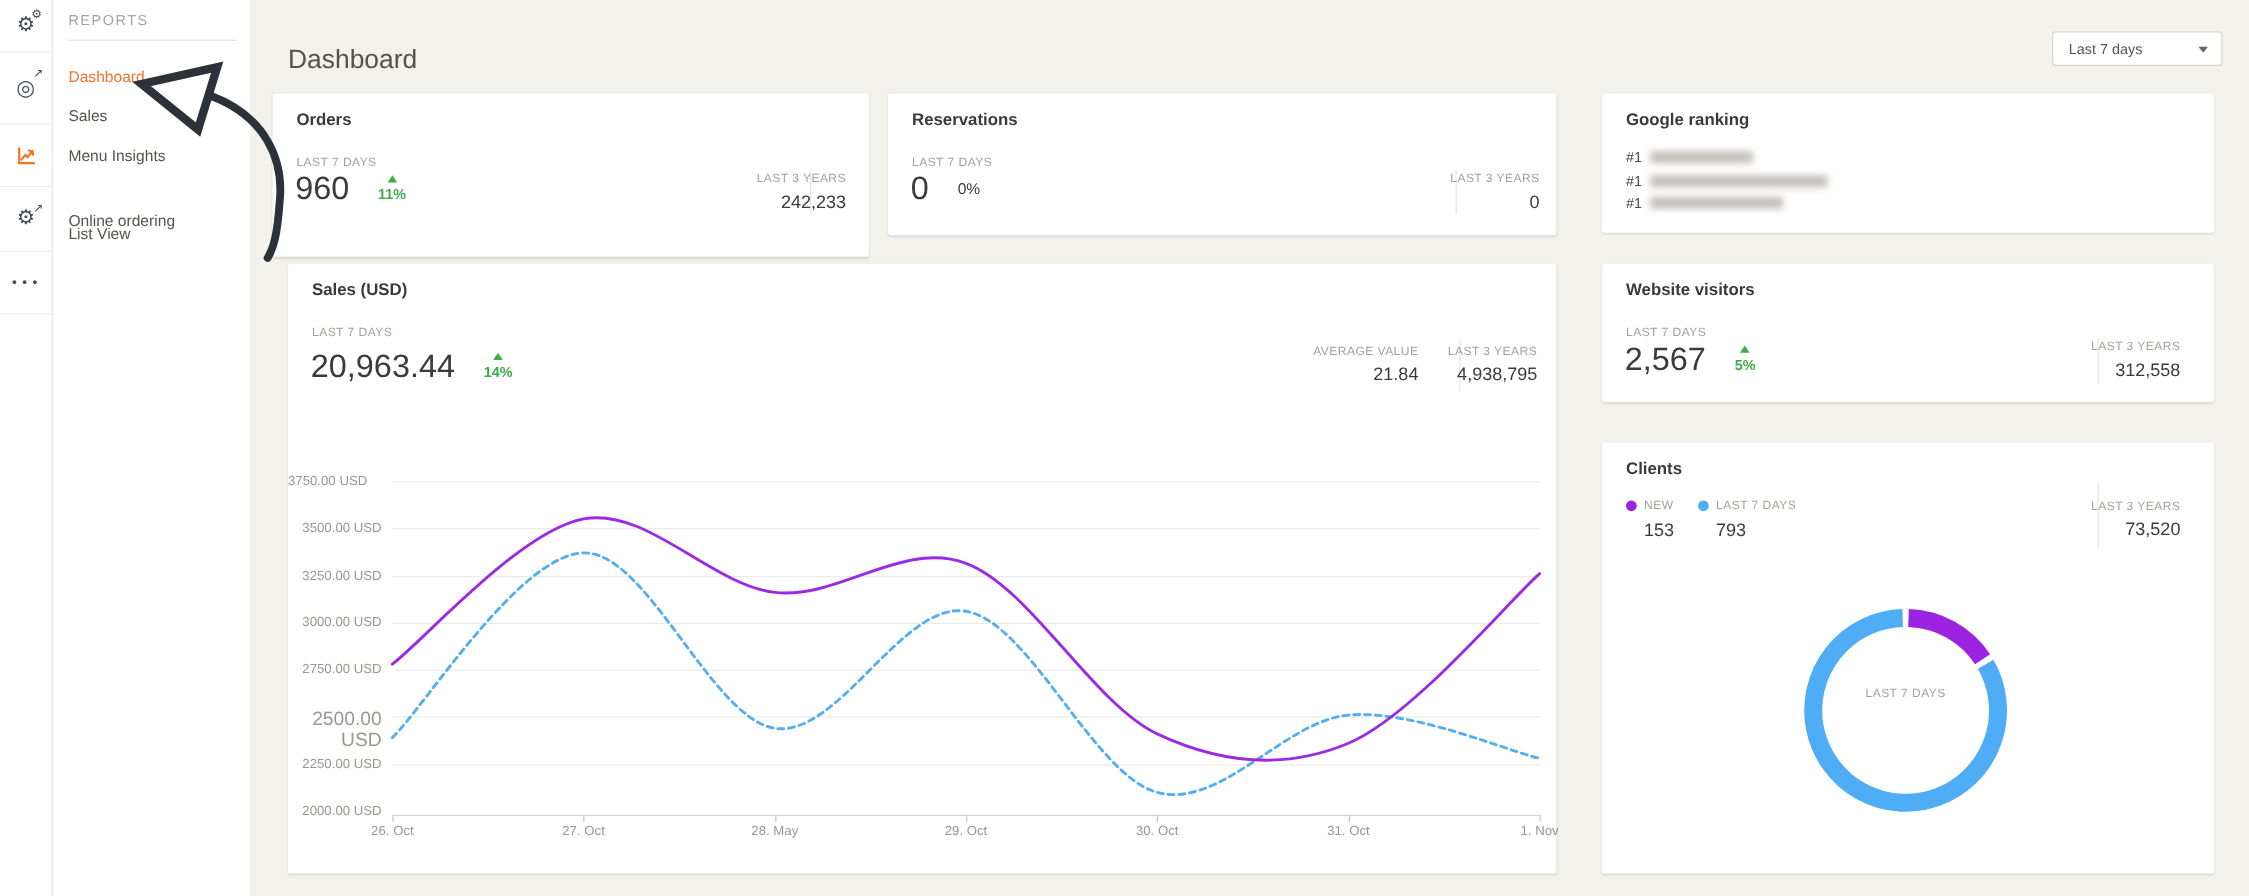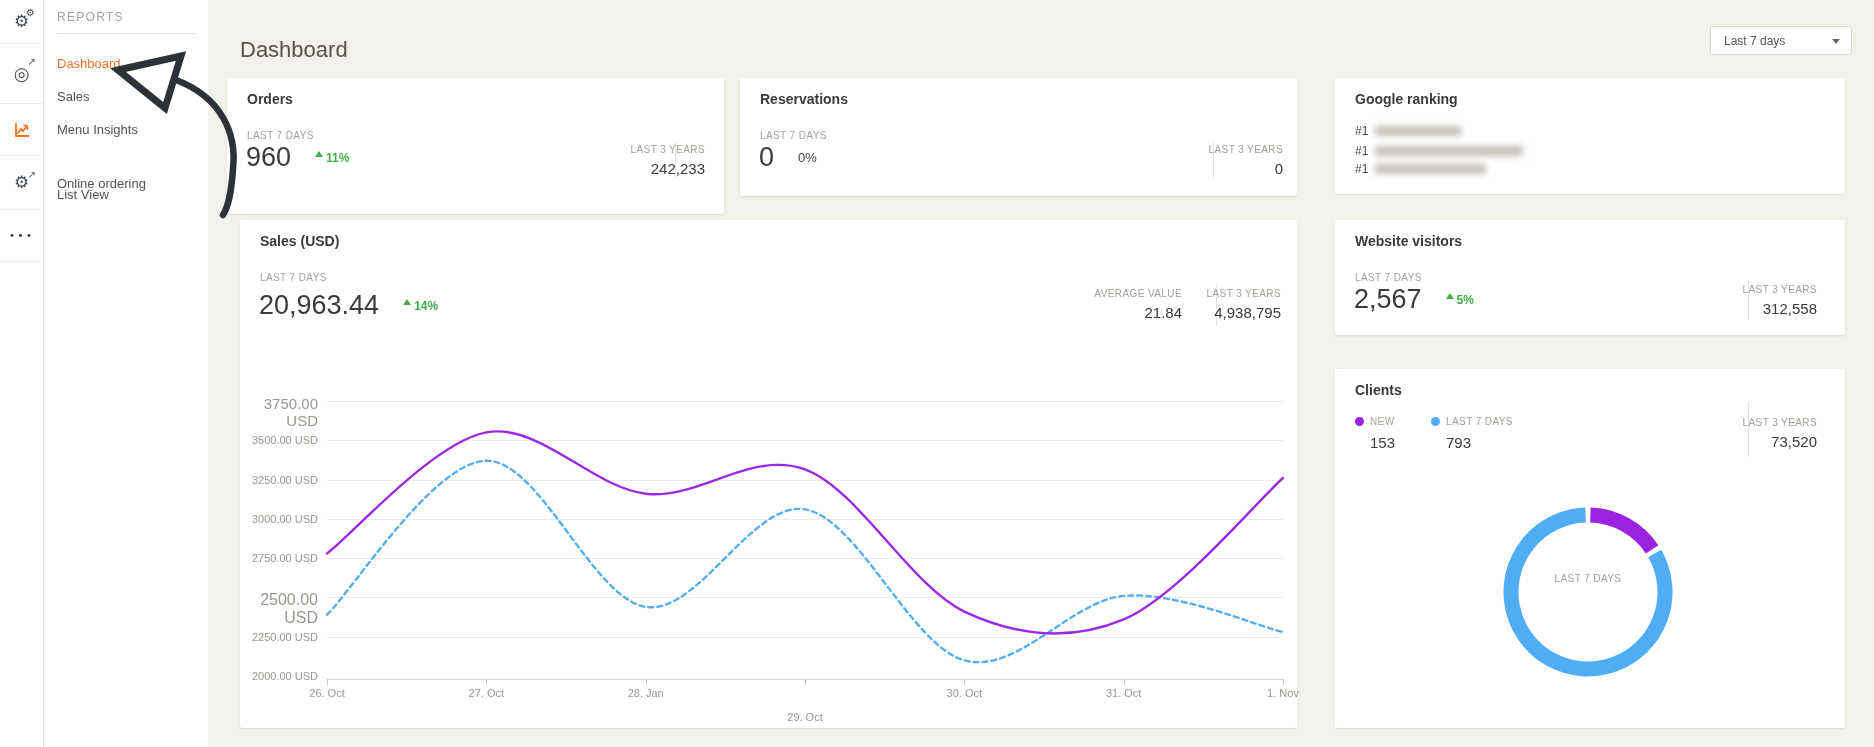--- a/index.html
+++ b/index.html
@@ -40,33 +40,33 @@
   #card-orders{left:227px;top:78px;width:497px;height:136px;}
   #card-reservations{left:740px;top:78px;width:557px;height:118px;}
   #card-google{left:1335px;top:78px;width:510px;height:116px;}
   #card-sales{left:240px;top:220px;width:1057px;height:508px;}
   #card-visitors{left:1335px;top:220px;width:510px;height:115px;}
   #card-clients{left:1335px;top:369px;width:510px;height:359px;}
   .card-title{position:absolute;left:20px;top:13px;font-size:14px;font-weight:700;color:#3a3a3a;}
   .period-label{position:absolute;left:20px;top:52px;font-size:10px;color:#a49f98;letter-spacing:.4px;}
   .value-row{position:absolute;left:19px;top:64px;display:flex;align-items:center;gap:24px;}
   .big-value{font-size:27px;color:#3b3b3b;}
-  .delta{font-size:12px;color:#3fae49;font-weight:700;display:flex;gap:3px;}
+  .delta{font-size:12px;color:#3fae49;font-weight:700;display:flex;align-items:center;gap:3px;flex-direction:column;}
   .delta .tri{width:0;height:0;border-left:4px solid transparent;border-right:4px solid transparent;border-bottom:6px solid #3fae49;}
   .delta.neutral{color:#3b3b3b;font-weight:400;font-size:13px;}
   .compare-block{position:absolute;text-align:right;}
   .compare-label{font-size:10px;color:#a49f98;letter-spacing:.4px;}
   .compare-value{font-size:15px;color:#3b3b3b;margin-top:5px;}
   .vdivider{position:absolute;width:1px;background:#e7e4df;}
   
   .rank-row{position:absolute;left:20px;height:16px;display:flex;align-items:center;font-size:12px;color:#4a4a4a;}
   #rk-0{top:45px;} #rk-1{top:65px;} #rk-2{top:83px;}
   .blur-bar{display:inline-block;height:10px;margin-left:7px;background:#c4c0b9;border-radius:2px;filter:blur(3px);}
   
-  .legend-row{position:absolute;left:20px;top:47px;display:flex;gap:36px;}
+  .legend-row{position:absolute;left:20px;top:47px;display:flex;gap:20px;}
   .legend-head{display:flex;align-items:center;gap:6px;}
   .legend-dot{width:9px;height:9px;border-radius:50%;}
   .legend-label{font-size:10px;color:#a49f98;letter-spacing:.4px;}
   .legend-value{font-size:15px;color:#3b3b3b;margin:7px 0 0 15px;}
   
   #clients-donut{position:absolute;left:168px;top:138px;width:170px;height:170px;}
   .donut-center{position:absolute;left:153px;top:204px;width:200px;text-align:center;pointer-events:none;}
   .donut-center .dc-label{font-size:10px;color:#a49f98;letter-spacing:.4px;}
   .donut-center .dc-value{font-family:"Liberation Serif",serif;font-size:29px;color:#3d3d3d;margin-top:3px;}
   
@@ -195,30 +195,30 @@
       <div style="position: absolute; left: 0px; width: 78px; top: 371.4px; text-align: right; font-size: 16px; color: rgb(155, 150, 142);">2500.00 USD</div>
       <div style="position: absolute; left: 87px; width: 956px; top: 338.1px; height: 1px; background: rgb(236, 235, 231);"></div>
       <div style="position: absolute; left: 0px; width: 78px; top: 332.1px; text-align: right; font-size: 11px; color: rgb(155, 150, 142);">2750.00 USD</div>
       <div style="position: absolute; left: 87px; width: 956px; top: 298.9px; height: 1px; background: rgb(236, 235, 231);"></div>
       <div style="position: absolute; left: 0px; width: 78px; top: 292.9px; text-align: right; font-size: 11px; color: rgb(155, 150, 142);">3000.00 USD</div>
       <div style="position: absolute; left: 87px; width: 956px; top: 259.6px; height: 1px; background: rgb(236, 235, 231);"></div>
       <div style="position: absolute; left: 0px; width: 78px; top: 253.6px; text-align: right; font-size: 11px; color: rgb(155, 150, 142);">3250.00 USD</div>
       <div style="position: absolute; left: 87px; width: 956px; top: 220.3px; height: 1px; background: rgb(236, 235, 231);"></div>
       <div style="position: absolute; left: 0px; width: 78px; top: 214.3px; text-align: right; font-size: 11px; color: rgb(155, 150, 142);">3500.00 USD</div>
       <div style="position: absolute; left: 87px; width: 956px; top: 181px; height: 1px; background: rgb(236, 235, 231);"></div>
-      <div style="position: absolute; left: 0px; width: 78px; top: 175px; text-align: right; font-size: 15px; color: rgb(155, 150, 142);">3750.00 USD</div>
+      <div style="position: absolute; left: 0px; width: 78px; top: 175px; font-size: 11px; color: rgb(155, 150, 142);">3750.00 USD</div>
       <div style="position: absolute; left: 87px; width: 957px; top: 459px; height: 1px; background: rgb(216, 213, 207);"></div>
       <div style="position: absolute; left: 87px; top: 459px; width: 1px; height: 6px; background: rgb(201, 198, 192);"></div>
       <div style="position: absolute; left: 47px; width: 80px; top: 467px; text-align: center; font-size: 11px; color: rgb(155, 150, 142);">26. Oct</div>
       <div style="position: absolute; left: 246.3px; top: 459px; width: 1px; height: 6px; background: rgb(201, 198, 192);"></div>
       <div style="position: absolute; left: 206.3px; width: 80px; top: 467px; text-align: center; font-size: 11px; color: rgb(155, 150, 142);">27. Oct</div>
       <div style="position: absolute; left: 405.7px; top: 459px; width: 1px; height: 6px; background: rgb(201, 198, 192);"></div>
-      <div style="position: absolute; left: 365.7px; width: 80px; top: 467px; text-align: center; font-size: 11px; color: rgb(155, 150, 142);">28. Jan</div>
+      <div style="position: absolute; left: 365.7px; width: 80px; top: 467px; text-align: center; font-size: 11px; color: rgb(155, 150, 142);">28. May</div>
       <div style="position: absolute; left: 565px; top: 459px; width: 1px; height: 6px; background: rgb(201, 198, 192);"></div>
-      <div style="position: absolute; left: 525px; width: 80px; top: 491px; text-align: center; font-size: 11px; color: rgb(155, 150, 142);">29. Oct</div>
+      <div style="position: absolute; left: 525px; width: 80px; top: 467px; text-align: center; font-size: 11px; color: rgb(155, 150, 142);">29. Oct</div>
       <div style="position: absolute; left: 724.3px; top: 459px; width: 1px; height: 6px; background: rgb(201, 198, 192);"></div>
       <div style="position: absolute; left: 684.3px; width: 80px; top: 467px; text-align: center; font-size: 11px; color: rgb(155, 150, 142);">30. Oct</div>
       <div style="position: absolute; left: 883.7px; top: 459px; width: 1px; height: 6px; background: rgb(201, 198, 192);"></div>
       <div style="position: absolute; left: 843.7px; width: 80px; top: 467px; text-align: center; font-size: 11px; color: rgb(155, 150, 142);">31. Oct</div>
       <div style="position: absolute; left: 1043px; top: 459px; width: 1px; height: 6px; background: rgb(201, 198, 192);"></div>
       <div style="position: absolute; left: 1003px; width: 80px; top: 467px; text-align: center; font-size: 11px; color: rgb(155, 150, 142);">1. Nov</div>
       <svg viewBox="0 0 956 290" style="position: absolute; left: 87px; top: 175px; width: 956px; height: 290px; overflow: visible;">
         <path d="M 0,219.71428571428572 C 26.6,194.0 106.2,67.0 159.3,65.7 C 212.4,64.4 265.6,203.7 318.7,211.9 C 371.8,220.0 424.9,105.5 478.0,114.4 C 531.1,123.3 584.2,250.9 637.3,265.3 C 690.4,279.7 743.6,205.6 796.7,200.9 C 849.8,196.1 929.4,231.0 956.0,237.0" fill="none" stroke="#55aef0" stroke-width="2.4" stroke-linecap="round" stroke-dasharray="5,4"></path>
         <path d="M 0,158.42857142857144 C 26.6,138.3 106.2,47.4 159.3,37.4 C 212.4,27.5 265.6,92.6 318.7,98.7 C 371.8,104.9 424.9,54.7 478.0,74.4 C 531.1,94.0 584.2,191.6 637.3,216.6 C 690.4,241.6 743.6,246.7 796.7,224.4 C 849.8,202.2 929.4,106.6 956.0,83.0" fill="none" stroke="#9b2be2" stroke-width="2.4" stroke-linecap="round"></path>
       </svg>

